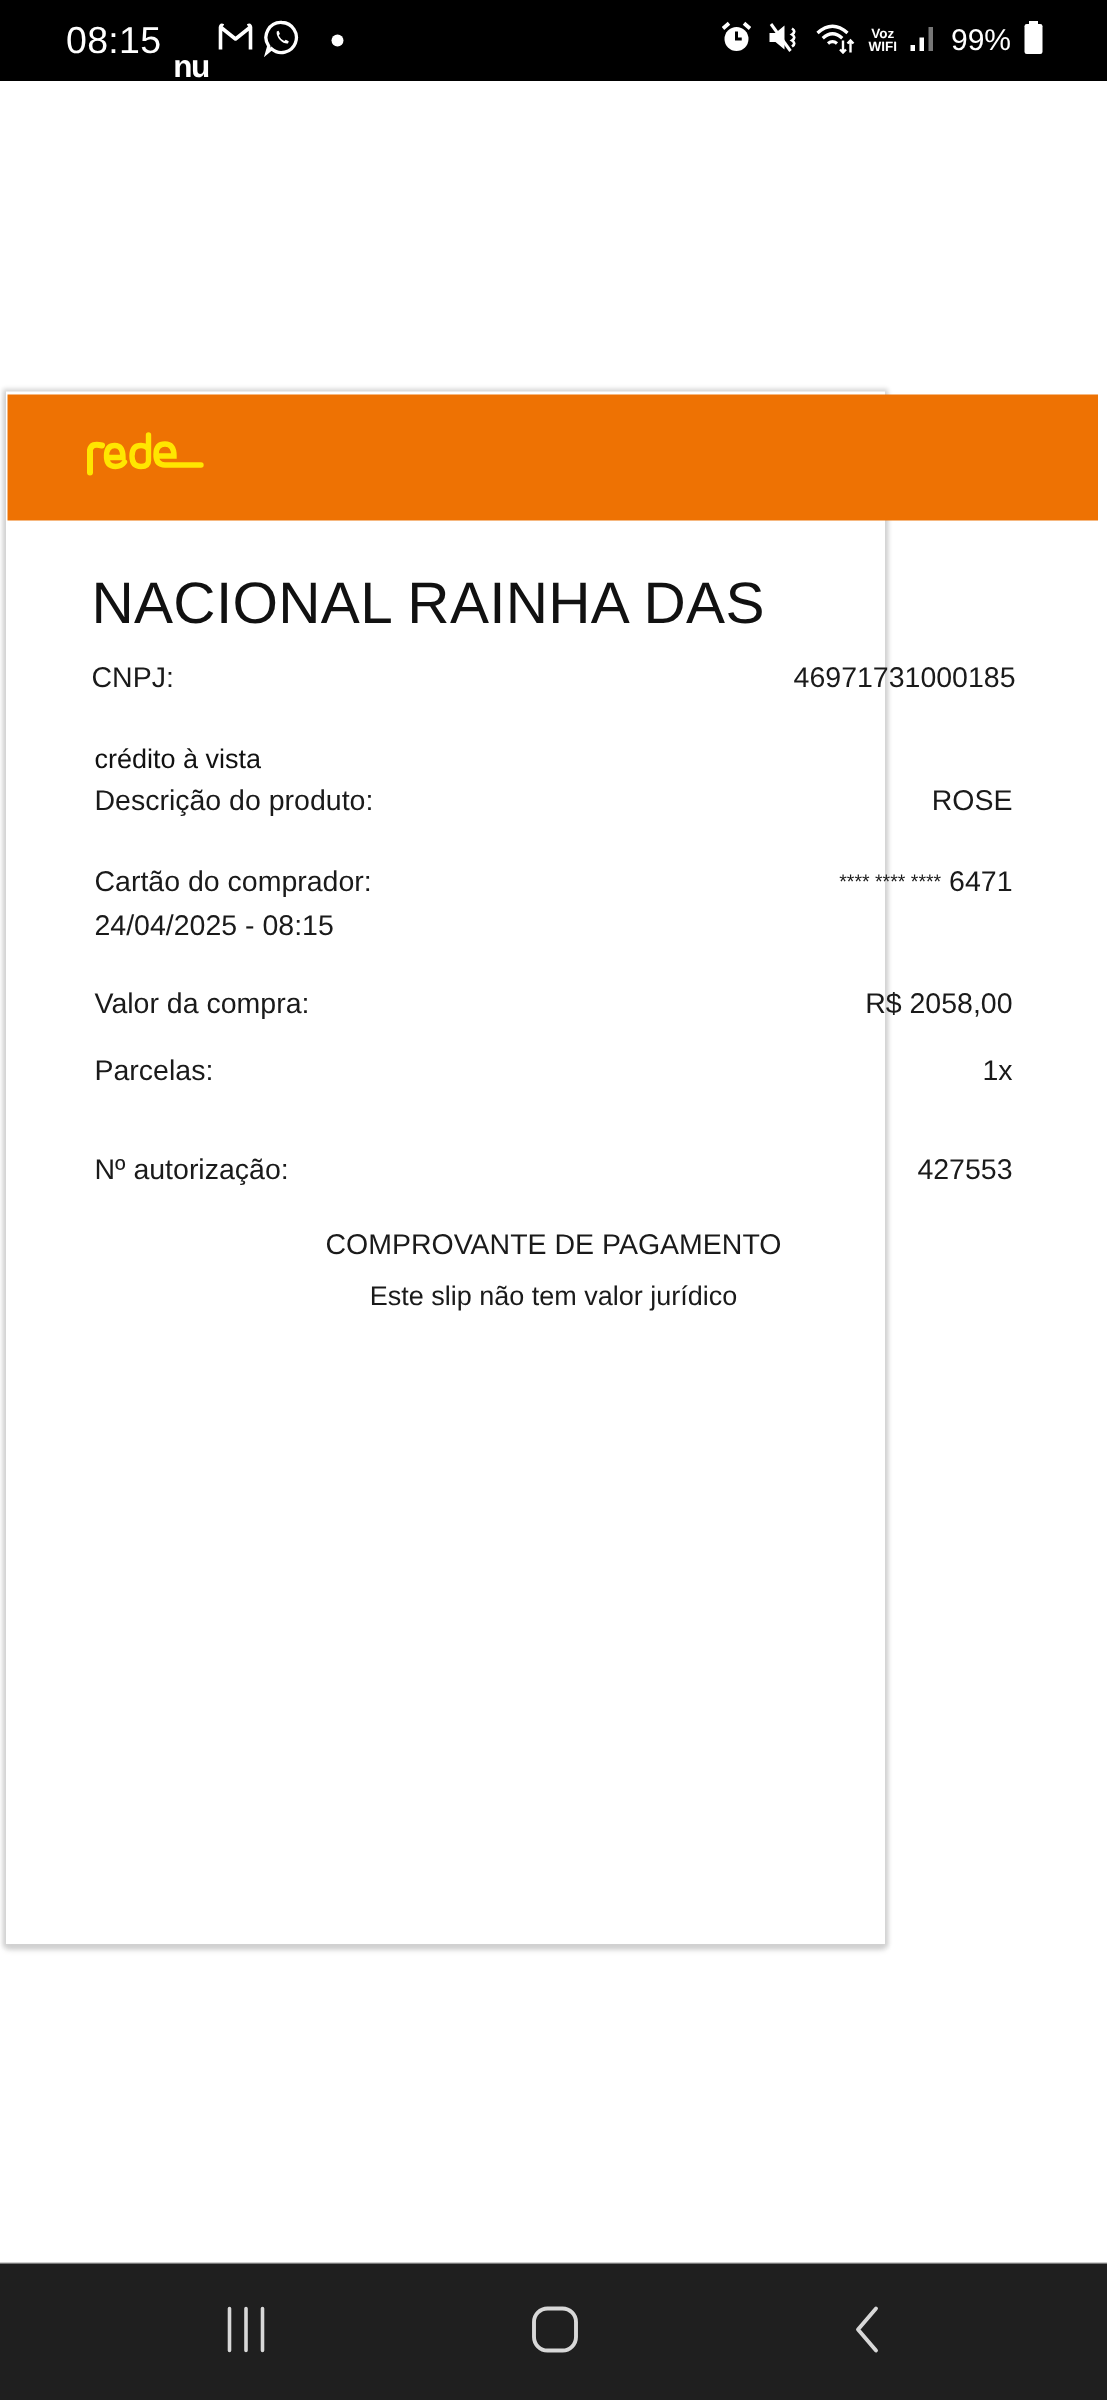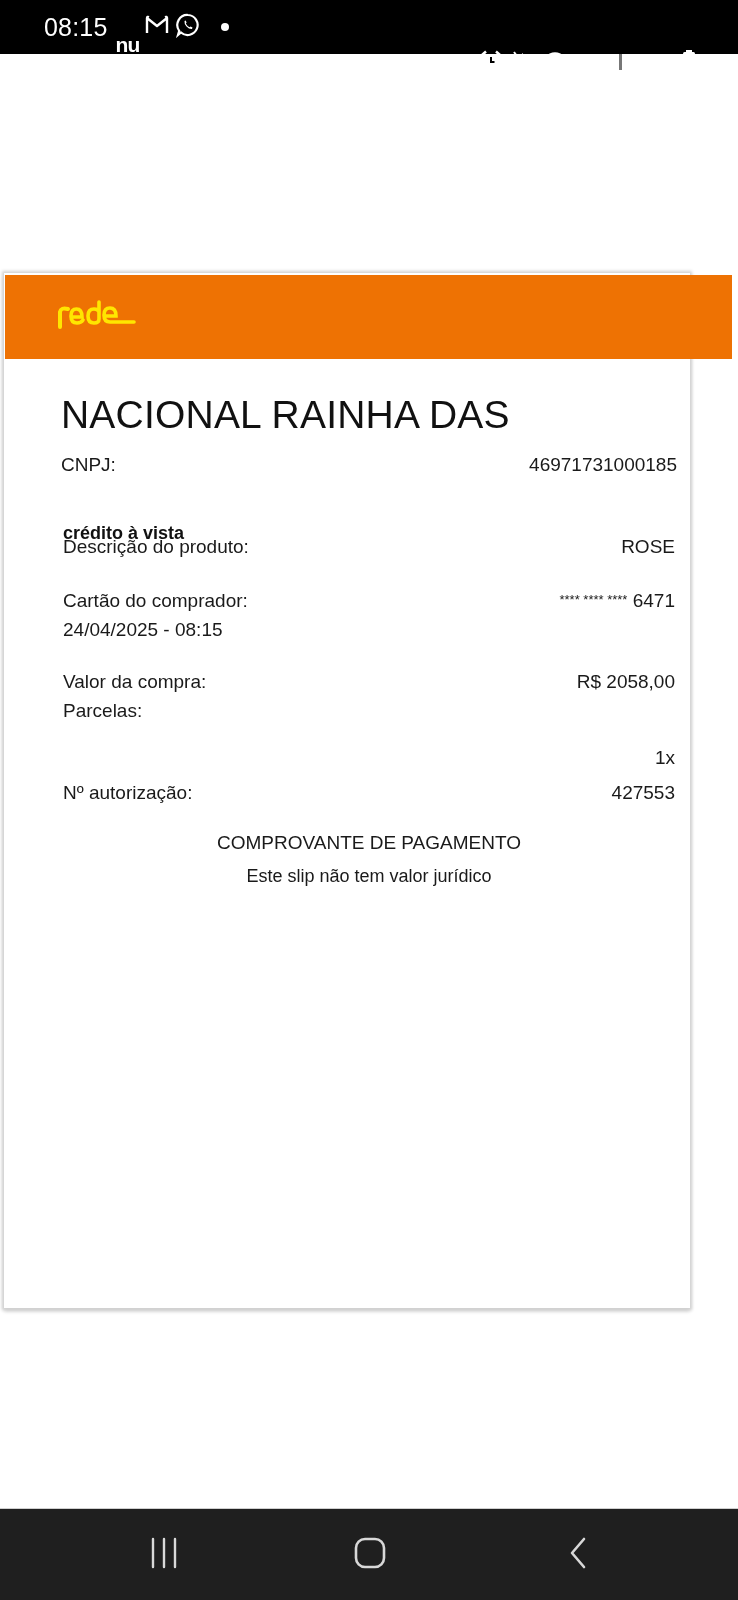--- a/index.html
+++ b/index.html
@@ -4,35 +4,35 @@
 <style>
   * { box-sizing: border-box; margin: 0; padding: 0; }
   html, body { width: 738px; height: 1600px; background: #ffffff; overflow: hidden; }
   body { position: relative; font-family: "Liberation Sans", sans-serif; color: #1a1a1a; }
 
   
   .status-bar { position: absolute; left: 0; top: 0; width: 738px; height: 54px; background: #000; color: #fff; }
   .status-left { position: absolute; left: 44px; top: 0; height: 54px; display: flex; align-items: center; gap: 6px; }
   .status-time { font-size: 25px; letter-spacing: 0.2px; }
   .status-nu { font-size: 21px; font-weight: bold; letter-spacing: -1px; margin-left: 2px; margin-top: 36px; }
-  .status-right { position: absolute; right: 42px; top: 0; height: 54px; display: flex; align-items: center; gap: 8px; margin-top: 36px; }
+  .status-right { position: absolute; right: 42px; top: 0; height: 54px; display: flex; align-items: center; gap: 8px; }
   .status-battery-pct { font-size: 20px; }
   .voz { display: flex; flex-direction: column; font-size: 9px; font-weight: bold; line-height: 9px; text-align: center; }
   .dot { width: 8px; height: 8px; border-radius: 50%; background: #fff; margin-left: 14px; }
 
   
-  .receipt { position: absolute; left: 4px; top: 261px; width: 686px; height: 1035px; background: #fff;
-             box-shadow: 0 0 3px 2px #d2d2d2, 0 3px 4px #c8c8c8; margin-top: 12px; }
+  .receipt { position: absolute; left: 4px; top: 261px; width: 586px; height: 1035px; background: #fff;
+             box-shadow: 0 0 3px 2px #d2d2d2, 0 3px 4px #c8c8c8; }
   .receipt-header { position: absolute; left: 1px; top: 2px; width: 727px; height: 84px; background: #ee7203; }
   .logo { position: absolute; left: 52px; top: 22px; }
 
   .merchant-name { position: absolute; left: 57px; top: 120px; font-size: 39px; color: #111; letter-spacing: 0.2px; }
   .row { position: absolute; left: 57px; width: 616px; font-size: 19px; color: #1a1a1a; display: flex; justify-content: space-between; line-height: 23px; gap: 24px; }
-  .row .val { text-align: right; }
-  .section-title { position: absolute; left: 59px; top: 250px; font-size: 18px; font-weight: bold; color: #111; }
+  .row .val { }
+  .section-title { position: absolute; left: 59px; top: 235px; font-size: 18px; font-weight: normal; color: #111; }
   .r2 { left: 59px; width: 612px; }
   .center-text { position: absolute; left: 0; width: 730px; text-align: center; color: #1a1a1a; }
 
   
   .nav-bar { position: absolute; left: 0; top: 1508px; width: 738px; height: 92px; background: #1f1f1f; border-top: 1px solid #cfcfcf; }
   .nav-btn { position: absolute; top: 0; height: 92px; width: 80px; display: flex; align-items: center; justify-content: center; }
 </style>
 </head>
 <body>
 
@@ -136,21 +136,21 @@
 
   <div class="row r2" style="top:345px;">
     <span class="val">24/04/2025 - 08:15</span>
   </div>
 
   <div class="row r2" style="top:397px;">
     <span>Valor da compra:</span>
     <span class="val">R$ 2058,00</span>
   </div>
 
-  <div class="row r2" style="top:426px;flex-direction:column;">
+  <div class="row r2" style="top:442px;">
     <span>Parcelas:</span>
     <span class="val">1x</span>
   </div>
 
 
   <div class="row r2" style="top:508px;">
     <span>Nº autorização:</span>
     <span class="val">427553</span>
   </div>
 

